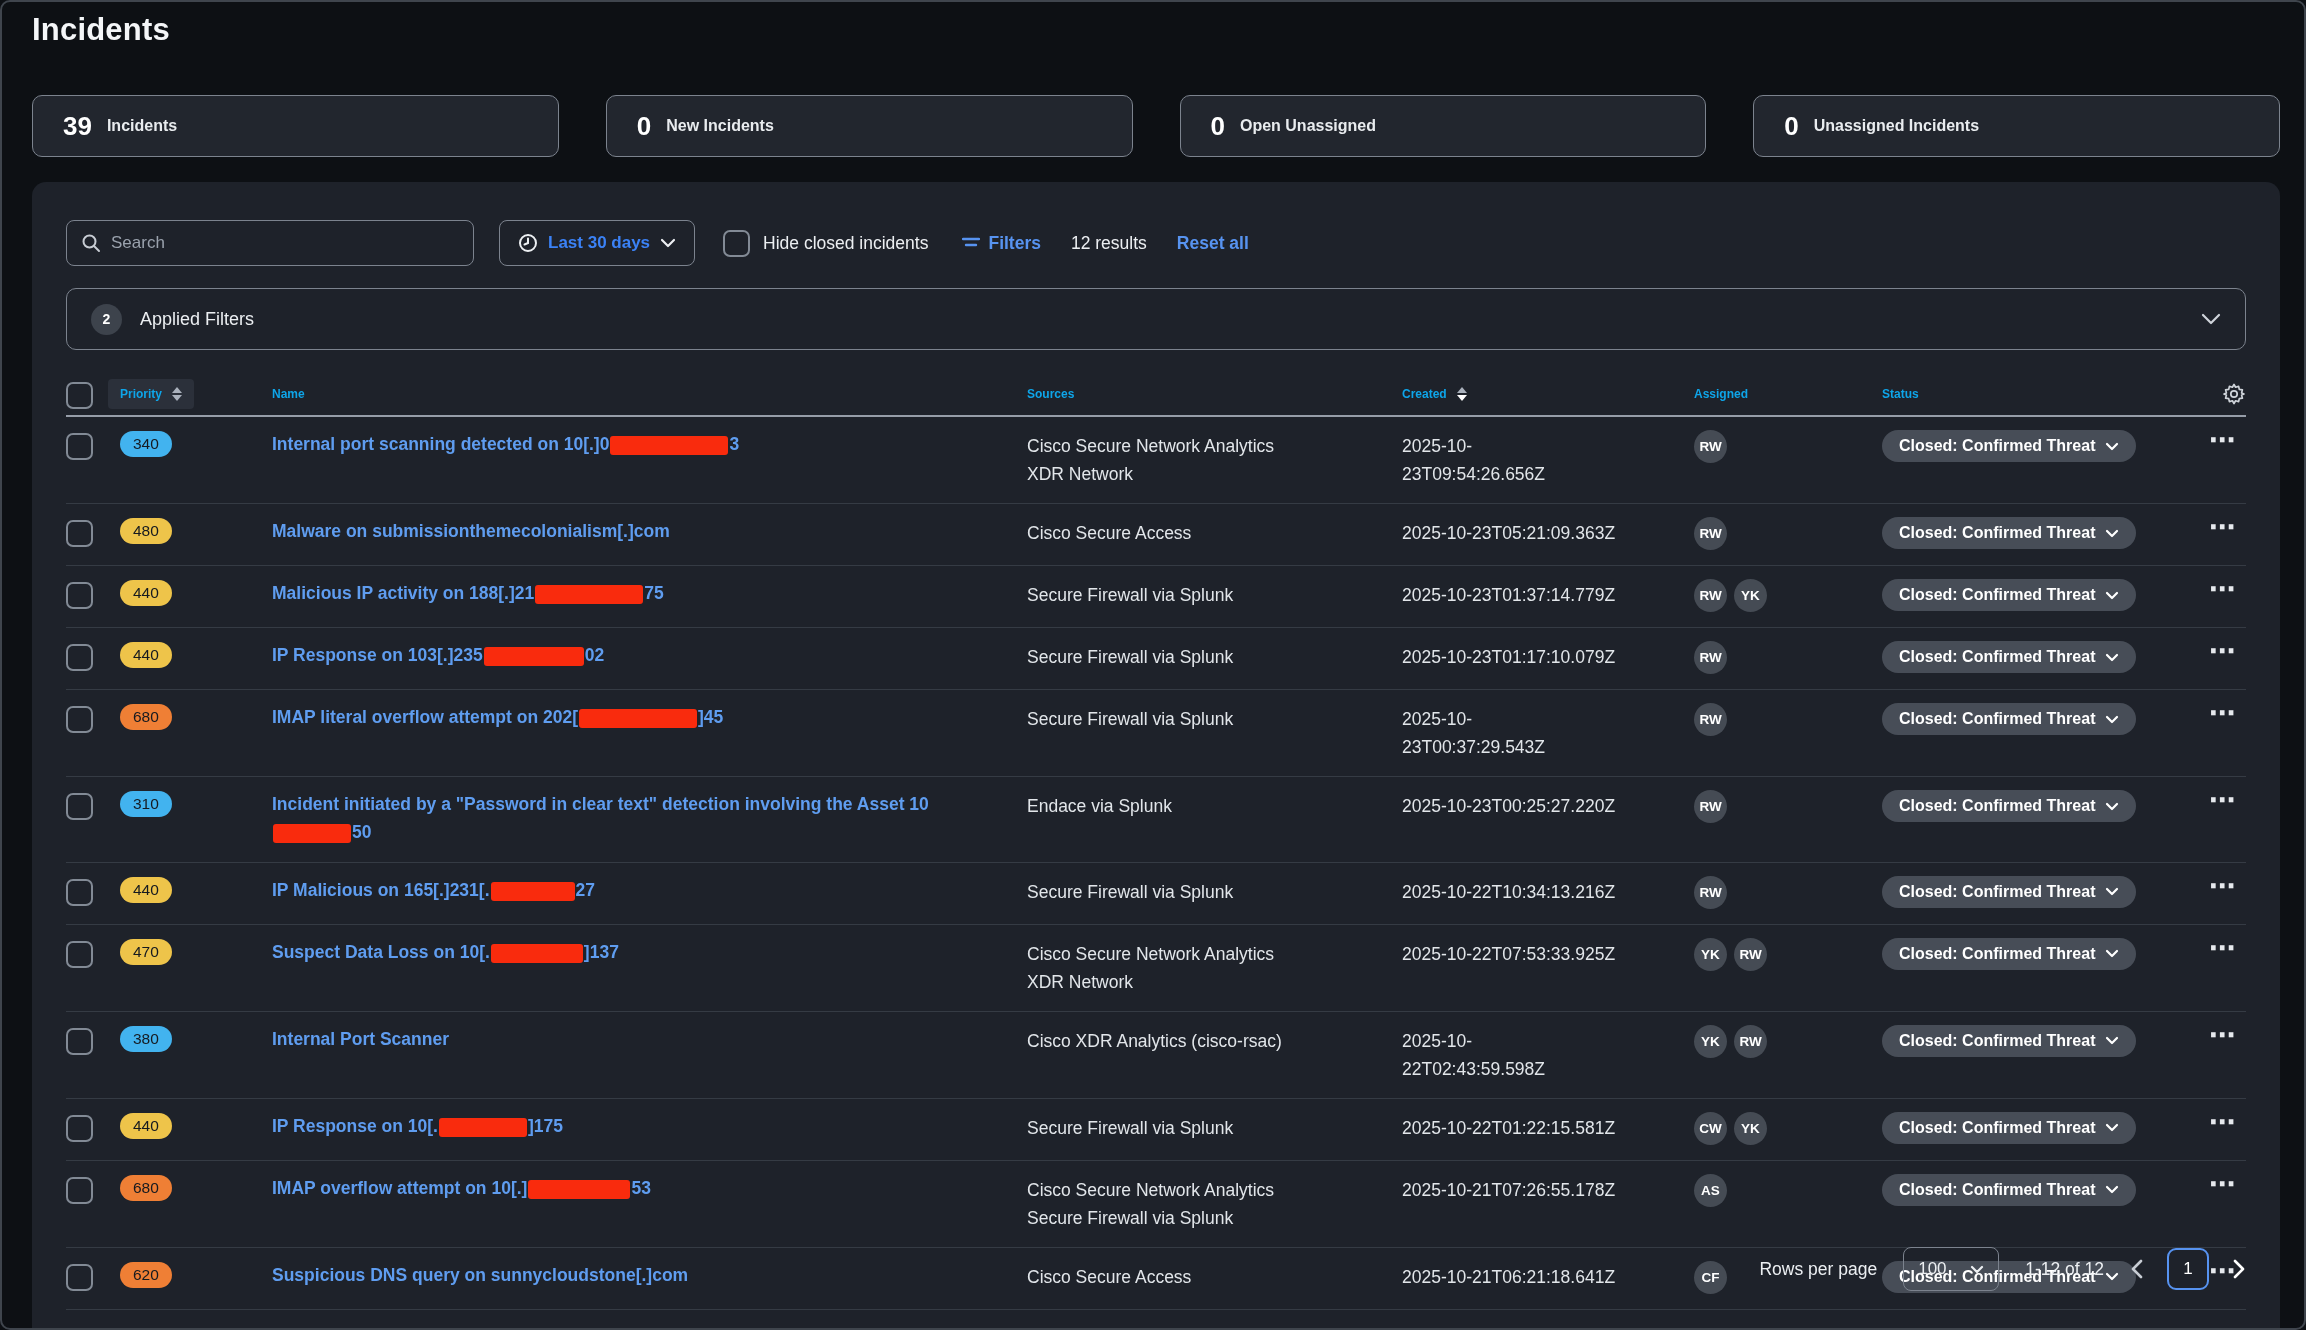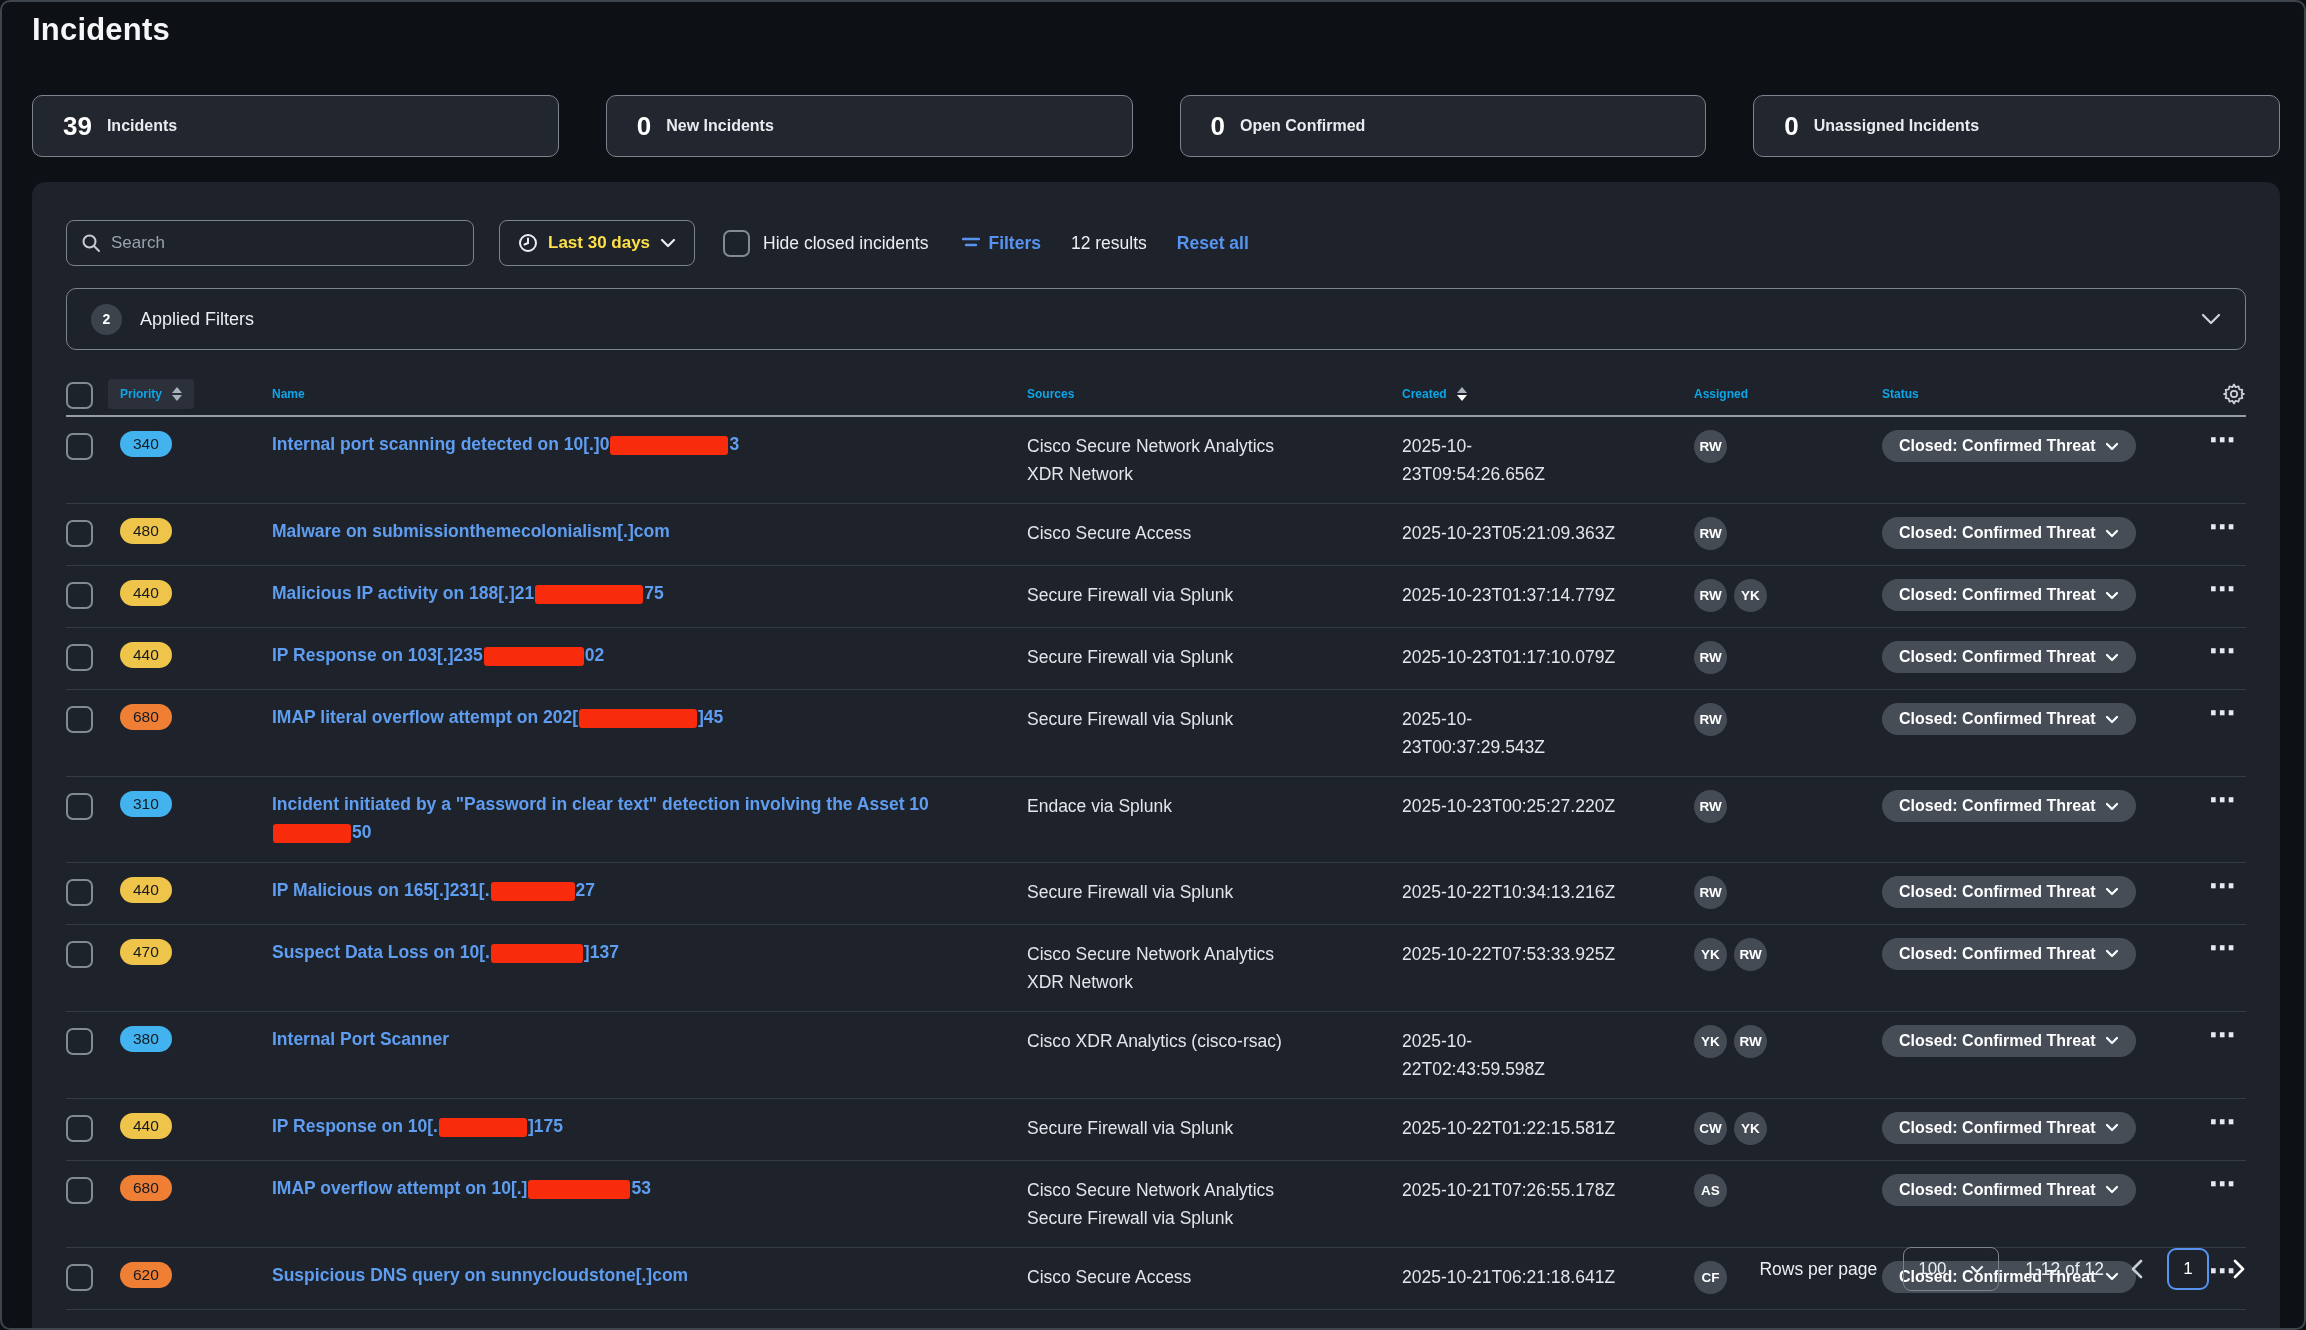--- a/index.html
+++ b/index.html
@@ -42,21 +42,21 @@
     display:flex; align-items:center; padding:0 14px; gap:10px; background:transparent;
   }
   .search-box input {
     background:transparent; border:none; outline:none; color:#e9ecef;
     font-size:17px; width:100%; font-family:"Liberation Sans", sans-serif;
   }
   .search-box input::placeholder { color:#9aa2ad; }
   .time-btn {
     margin-left:25px; height:46px; border:1.5px solid #7c838e; border-radius:8px;
     display:flex; align-items:center; gap:10px; padding:16px 18px;
-    font-size:17px; font-weight:bold; color:#fde047; cursor:pointer; background:transparent;
+    font-size:17px; font-weight:bold; color:#3b82f6; cursor:pointer; background:transparent;
   }
   .checkbox {
     width:27px; height:27px; border:2px solid #828a95; border-radius:7px;
     background:transparent; flex:none; cursor:pointer;
   }
   .hide-closed { margin-left:28px; display:flex; align-items:center; gap:13px; }
   .hide-closed-label { font-size:17.5px; color:#eceff2; }
   .filters-link { margin-left:34px; display:flex; align-items:center; gap:8px; color:#5793f0; font-size:17.5px; font-weight:bold; cursor:pointer; }
   .results-count { margin-left:30px; font-size:17.5px; color:#eceff2; }
   .reset-link { margin-left:30px; color:#5793f0; font-size:17.5px; font-weight:bold; cursor:pointer; }
@@ -149,21 +149,21 @@
     <div class="card">
       <span class="card-value">39</span>
       <span class="card-label">Incidents</span>
     </div>
     <div class="card">
       <span class="card-value">0</span>
       <span class="card-label">New Incidents</span>
     </div>
     <div class="card">
       <span class="card-value">0</span>
-      <span class="card-label">Open Confirmed</span>
+      <span class="card-label">Open Unassigned</span>
     </div>
     <div class="card">
       <span class="card-value">0</span>
       <span class="card-label">Unassigned Incidents</span>
     </div>
   </div>
 
   <div class="panel">
 
     <div class="toolbar">

